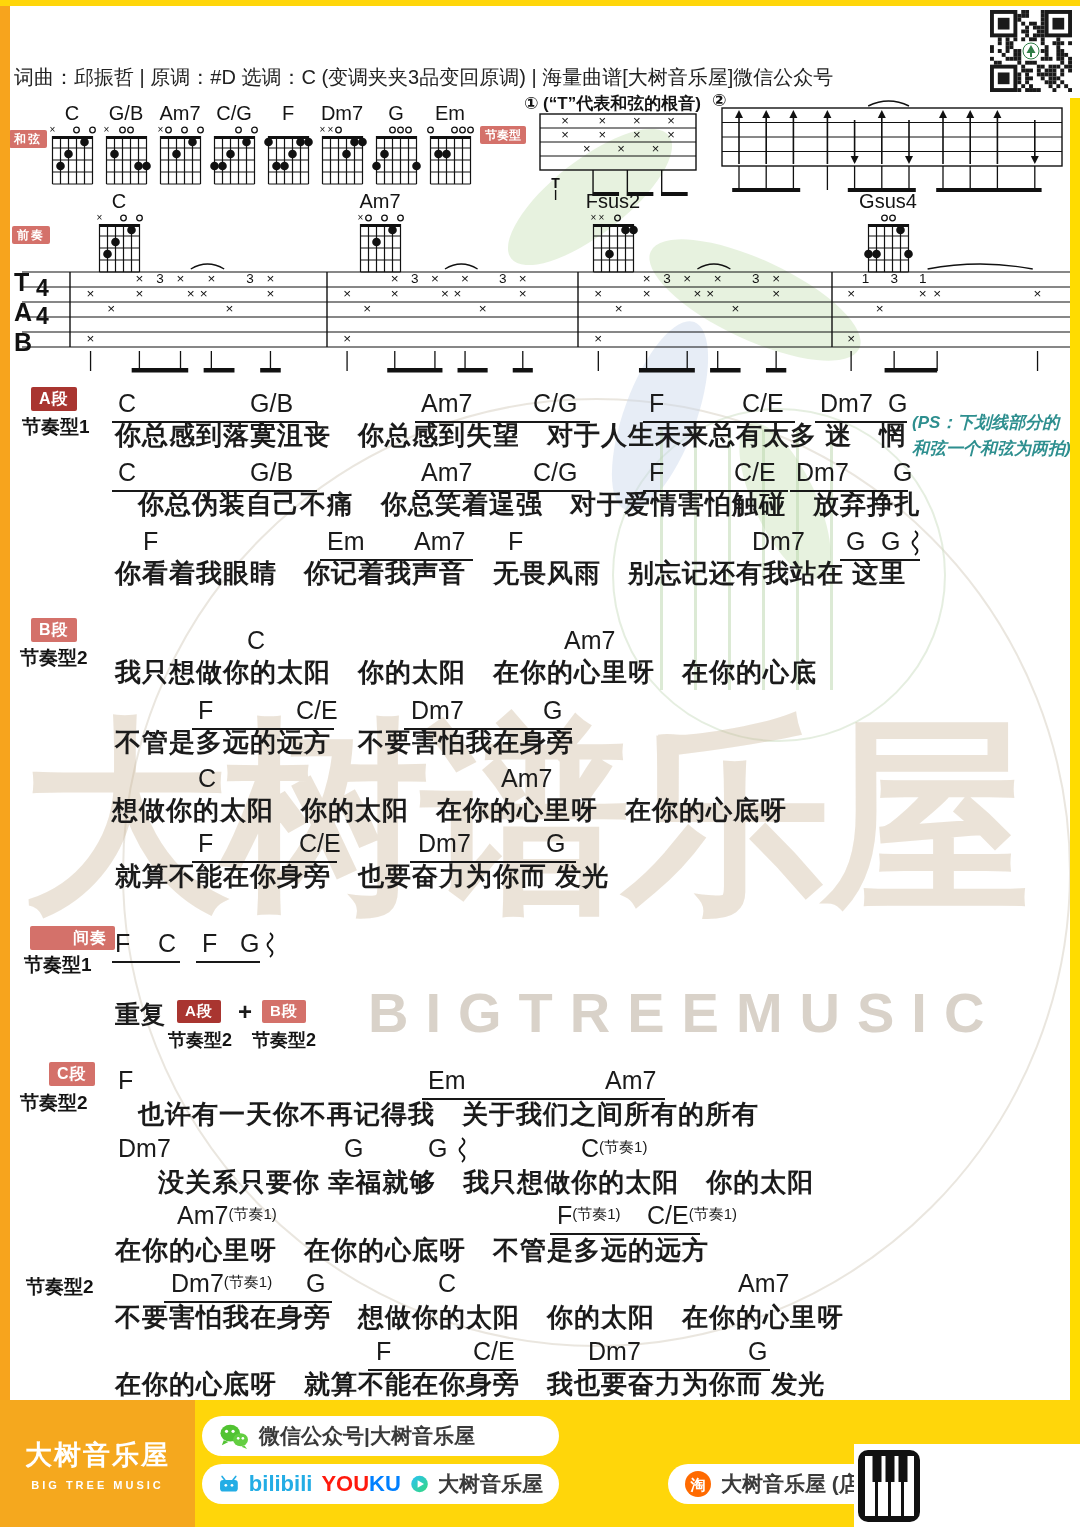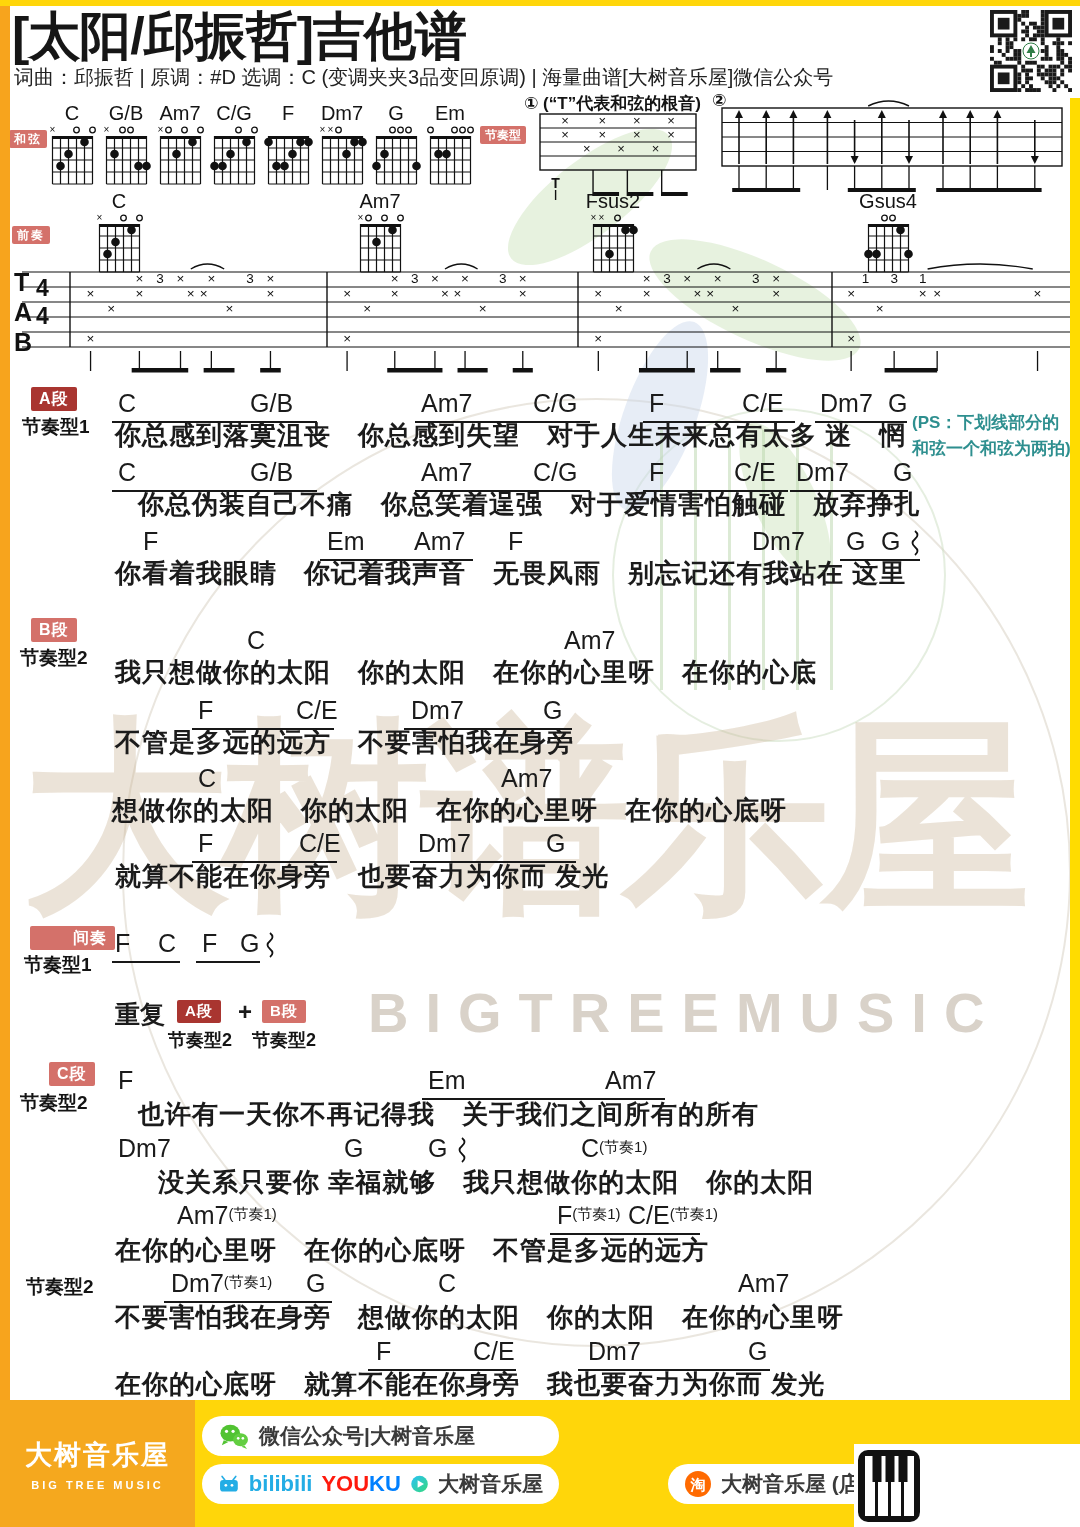--- a/index.html
+++ b/index.html
@@ -12,21 +12,21 @@
   .badge-sec{position:absolute;color:#fff;font-weight:bold;font-size:16px;padding:3px 8px;border-radius:2px;letter-spacing:1px;line-height:1.1;z-index:3;background:#D4716A;}
   .badge-sec.dark{background:#A93530;}
   .sublabel{position:absolute;font-size:19px;font-weight:bold;color:#141414;white-space:nowrap;z-index:3;}
   .chline{position:absolute;left:0;top:0;width:1080px;height:38px;z-index:3;}
   .chtok{position:absolute;font-size:25px;color:#1b1b1b;white-space:nowrap;line-height:1.1;}
   .sup{font-size:15px;vertical-align:5px;}
   .ul{position:absolute;height:0;border-top:2.5px solid #181818;}
   .lyric{position:absolute;font-size:26px;font-weight:600;color:#1b1b1b;white-space:nowrap;letter-spacing:1px;z-index:3;line-height:1.15;}
   .chname{position:absolute;font-size:20px;color:#141414;transform:translateX(-50%);white-space:nowrap;z-index:3;}
   .chsvg{position:absolute;z-index:3;}
-  .psnote{position:absolute;font-size:17px;font-weight:bold;color:#2E8F8F;line-height:1.55;z-index:3;white-space:nowrap;}
+  .psnote{position:absolute;font-size:17px;font-weight:bold;color:#2E8F8F;line-height:1.55;z-index:3;white-space:nowrap;font-style:italic;}
   .ptitle{position:absolute;font-size:17px;font-weight:600;color:#141414;white-space:nowrap;z-index:3;}
   .wm{position:absolute;z-index:0;pointer-events:none;}
   .wm-cn{left:22px;top:680px;font-size:208px;font-weight:bold;color:#C9B394;opacity:.36;letter-spacing:-8px;white-space:nowrap;}
   .wm-en{left:368px;top:980px;font-size:56px;font-weight:600;color:#D5CEC4;letter-spacing:17px;opacity:.9;white-space:nowrap;}
   .wm-circle{left:122px;top:398px;width:945px;height:945px;border:2.5px solid #DCD5C9;border-radius:50%;opacity:.6;}
   .wm-circle2{left:612px;top:408px;width:330px;height:330px;border:2px solid #CFE0C6;border-radius:50%;opacity:.55;}
   .leaf{position:absolute;border-radius:50%;z-index:0;}
   .harpline{position:absolute;width:3px;background:#B9D6AC;opacity:.5;z-index:0;}
   .footer{position:absolute;left:0;top:1400px;width:1080px;height:127px;background:#FFD60A;z-index:4;}
   .footer-left{position:absolute;left:0;top:0;width:195px;height:127px;background:#F5A81E;display:flex;flex-direction:column;align-items:center;justify-content:center;gap:6px;}
@@ -60,21 +60,20 @@
       <div class="harpline" style="left: 796px; top: 430px; height: 260px;"></div>
       <div class="harpline" style="left: 830px; top: 430px; height: 260px;"></div>
     </div>
   <div class="wm wm-cn">大树谱乐屋</div>
   <div class="wm wm-en">BIGTREEMUSIC</div>
 
   <div class="strip" style="left:0;top:0;width:1080px;height:6px;background:#FFD60A;z-index:5;"></div>
   <div class="strip" style="left:0;top:6px;width:10px;height:1394px;background:#F7A41D;z-index:5;"></div>
   <div class="strip" style="left:1070px;top:98px;width:10px;height:1302px;background:#FFDC00;z-index:5;"></div>
 
-  <div class="title">[太阳/邱振哲]吉他谱</div>
   <div class="subtitle">词曲：邱振哲 | 原调：#D 选调：C (变调夹夹3品变回原调)  | 海量曲谱[大树音乐屋]微信公众号</div>
   <svg id="qr" width="82" height="82" style="position:absolute;left:990px;top:10px;z-index:3;">
       <rect x="0" y="0" width="82" height="82" fill="#fff"></rect>
       <rect x="31.238095238095237" y="0" width="3.9047619047619047" height="3.9047619047619047" fill="#1a1a1a"></rect>
       <rect x="35.14285714285714" y="0" width="3.9047619047619047" height="3.9047619047619047" fill="#1a1a1a"></rect>
       <rect x="50.76190476190476" y="0" width="3.9047619047619047" height="3.9047619047619047" fill="#1a1a1a"></rect>
       <rect x="27.333333333333332" y="3.9047619047619047" width="3.9047619047619047" height="3.9047619047619047" fill="#1a1a1a"></rect>
       <rect x="31.238095238095237" y="3.9047619047619047" width="3.9047619047619047" height="3.9047619047619047" fill="#1a1a1a"></rect>
       <rect x="35.14285714285714" y="3.9047619047619047" width="3.9047619047619047" height="3.9047619047619047" fill="#1a1a1a"></rect>
       <rect x="50.76190476190476" y="3.9047619047619047" width="3.9047619047619047" height="3.9047619047619047" fill="#1a1a1a"></rect>
@@ -510,21 +509,21 @@
         <div class="chtok" style="left: 428px;">G</div>
         <div style="position: absolute; left: 456px; top: 1px;"><svg width="12" height="30" viewBox="0 0 12 30">
             <path d="M6,2 Q11,6 6,10 Q1,14 6,18 Q11,22 6,26" stroke="#111" stroke-width="1.8" fill="none"></path>
           </svg></div>
         <div class="chtok" style="left: 581px;">C<span class="sup">(节奏1)</span></div>
       </div>
       <div class="lyric" style="left: 158px; top: 1168px;">没关系只要你 幸福就够　我只想做你的太阳　你的太阳</div>
       <div class="chline" style="top: 1202px;">
         <div class="chtok" style="left: 177px;">Am7<span class="sup">(节奏1)</span></div>
         <div class="chtok" style="left: 557px;">F<span class="sup">(节奏1)</span></div>
-        <div class="chtok" style="left: 628px;">C/E<span class="sup">(节奏1)</span></div>
+        <div class="chtok" style="left: 647px;">C/E<span class="sup">(节奏1)</span></div>
         <div class="ul" style="left: 550px; top: 31px; width: 150px;"></div>
       </div>
       <div class="lyric" style="left: 115px; top: 1236px;">在你的心里呀　在你的心底呀　不管是多远的远方</div>
       <div class="sublabel" style="left: 26px; top: 1274px;">节奏型2</div>
       <div class="chline" style="top: 1270px;">
         <div class="chtok" style="left: 171px;">Dm7<span class="sup">(节奏1)</span></div>
         <div class="chtok" style="left: 306px;">G</div>
         <div class="chtok" style="left: 438px;">C</div>
         <div class="chtok" style="left: 738px;">Am7</div>
         <div class="ul" style="left: 164px; top: 31px; width: 168px;"></div>

